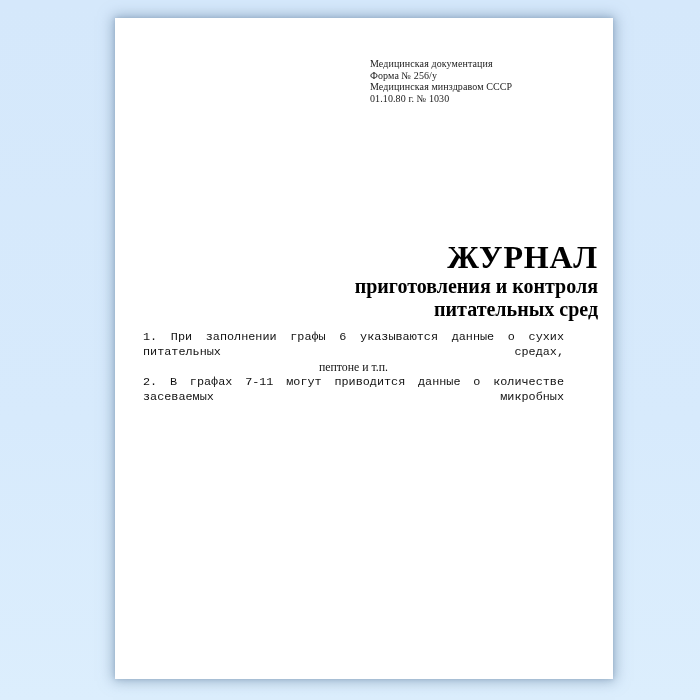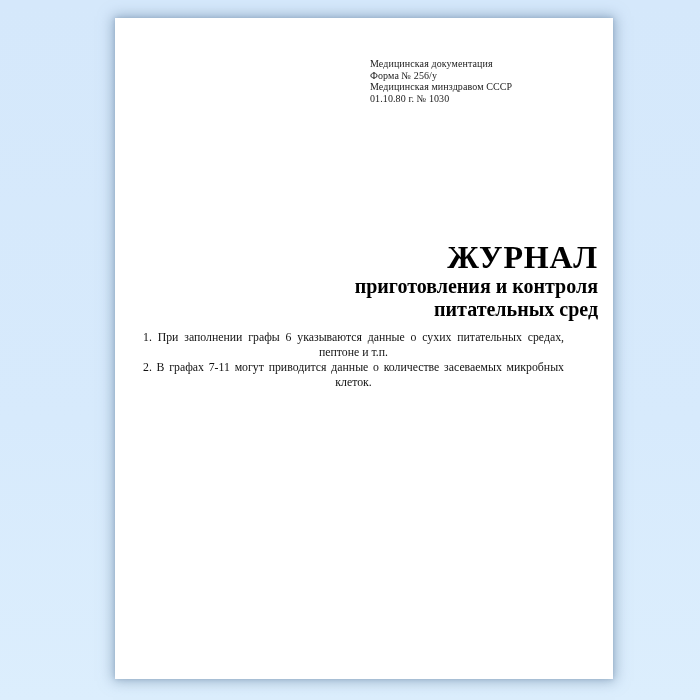--- a/index.html
+++ b/index.html
@@ -67,20 +67,21 @@
     line-height: 15px;
     color: #111111;
   }
   .ln {
     text-align: center;
     white-space: normal;
   }
   .ln.just {
     text-align: justify;
     text-align-last: justify;
+    font-family: Liberation Mono, monospace;
   }
 </style>
 </head>
 <body>
 
 <div class="bg">
   <div class="sheet">
 
     <div class="hdr">
       <div>Медицинская документация</div>
@@ -92,17 +93,16 @@
     <div class="title-block">
       <div class="t-main">ЖУРНАЛ</div>
       <div class="t-sub">приготовления и контроля</div>
       <div class="t-sub">питательных сред</div>
     </div>
 
     <div class="notes">
       <div class="ln just">1. При заполнении графы 6 указываются данные о сухих питательных средах,</div>
       <div class="ln">пептоне и т.п.</div>
       <div class="ln just">2. В графах 7-11 могут приводится данные о количестве засеваемых микробных</div>
-      <div class="ln">клеток.</div>
     </div>
 
   </div>
 </div>
 
 </body></html>

